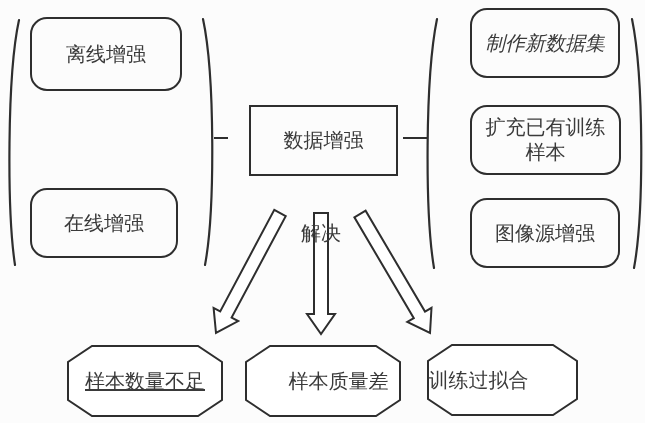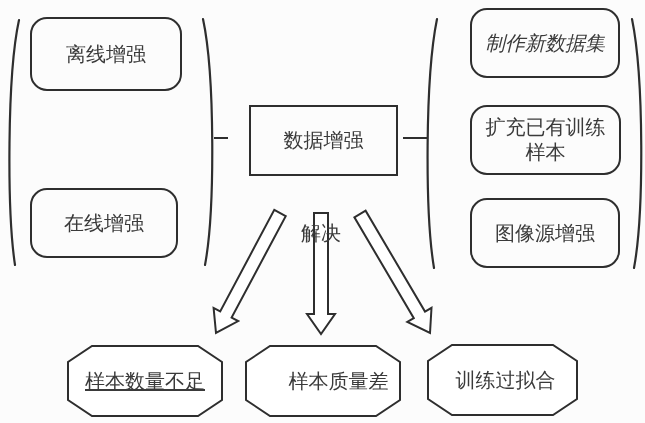--- a/index.html
+++ b/index.html
@@ -78,15 +78,15 @@
   </div>
   <div class="box rounded" style="left:470px;top:198px;width:150px;height:70px;">
     <span>图像源增强</span>
   </div>
   <div class="box rounded wrap" style="left:470px;top:105px;width:151px;height:70px;">
     <span>扩充已有训练样本</span>
   </div>
 
   <div class="plainlabel" style="left:68px;top:346px;width:154px;height:70px;text-decoration:underline;">样本数量不足</div>
   <div class="plainlabel" style="left:246px;top:346px;width:125px;height:70px;margin-left:30px;">样本质量差</div>
-  <div class="plainlabel" style="left:431px;top:345px;width:149px;height:71px;">训练过拟合</div>
+  <div class="plainlabel" style="left:404px;top:345px;width:149px;height:71px;">训练过拟合</div>
 
 </div>
 
 </body></html>

